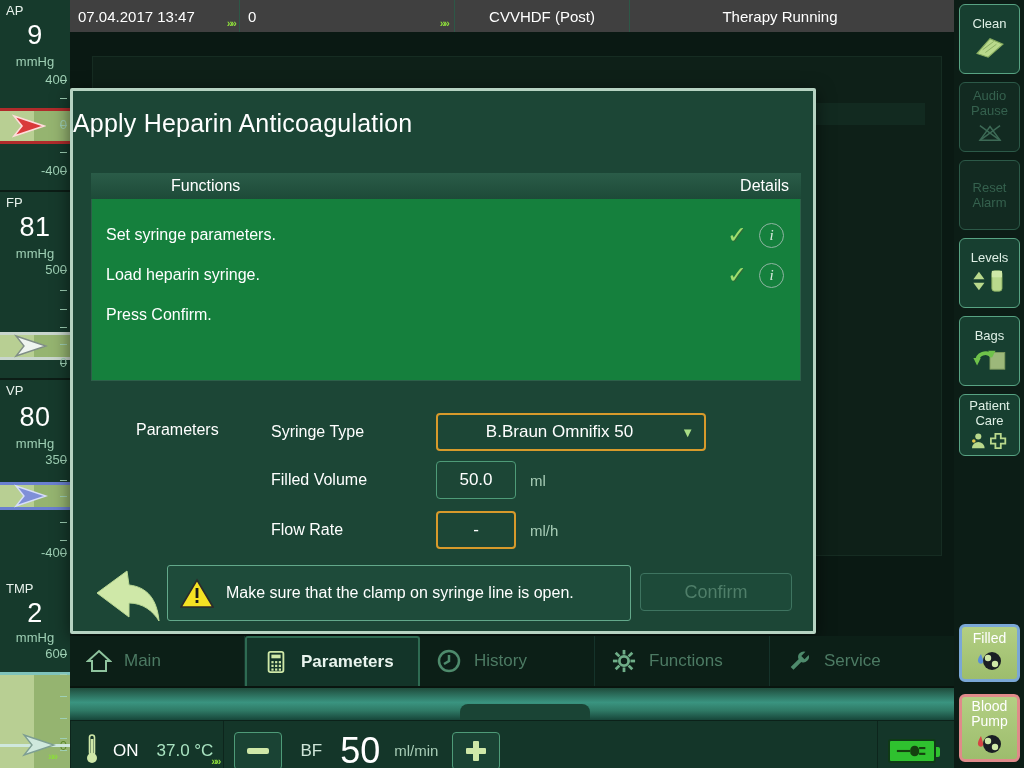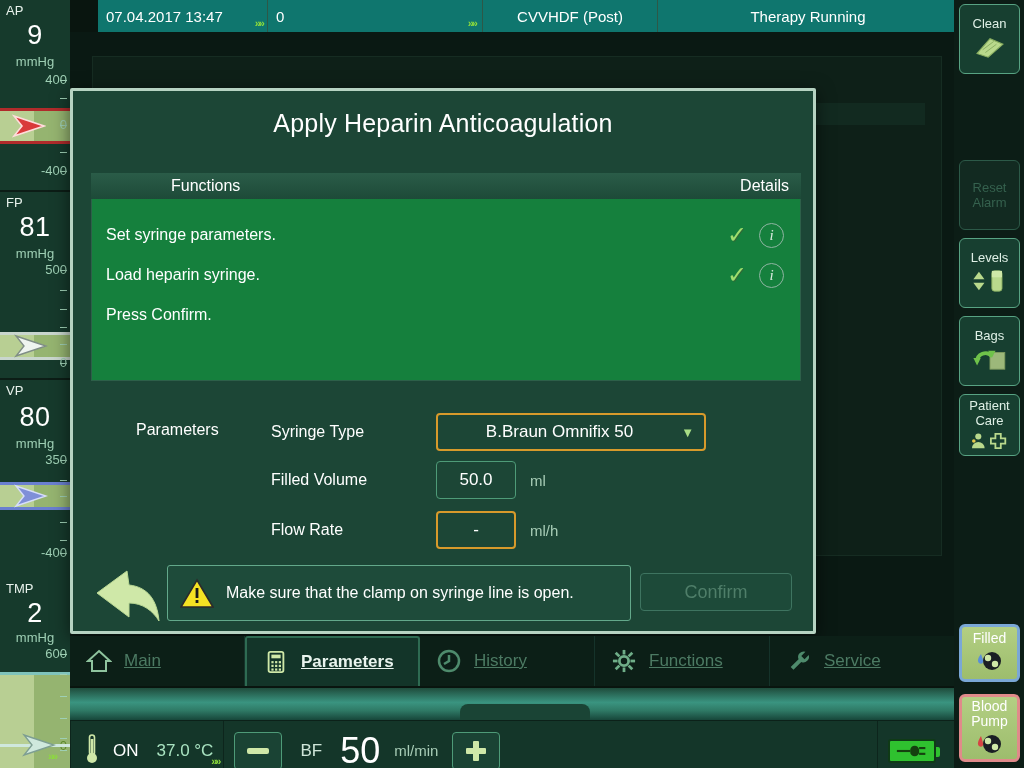--- a/index.html
+++ b/index.html
@@ -41,21 +41,21 @@
   .band.teal { border-top: 3px solid #7fc3bb; }
   .arrow-marker {
     position: absolute; width: 0; height: 0;
     border-top: 11px solid transparent; border-bottom: 11px solid transparent;
   }
   .chev { position: absolute; font-size: 11px; color: #8ddc3c; font-weight: bold; letter-spacing:-2px;}
 
   
   .topbar {
     position: absolute; left: 70px; top: 0; width: 884px; height: 32px;
-    background: #0f766e; display: flex; align-items: center; margin-left: 28px;
+    background: #404040; display: flex; align-items: center;
   }
   .topcell {
     height: 32px; display: flex; align-items: center;
     border-right: 1px solid #2d5847; color: #ffffff; font-size: 15px;
     padding: 0 8px; position: relative;
   }
   .topcell.c1 { width: 170px; }
   .topcell.c2 { width: 215px; }
   .topcell.c3 { width: 175px; justify-content: center; }
   .topcell.c4 { width: 300px; justify-content: center; border-right: none; }
@@ -88,21 +88,21 @@
     background: #1d2a14; border: 1px solid #6a5a22; border-radius: 3px;
   }
 
   
   .dialog {
     position: absolute; left: 137px; top: 88px; width: 746px; height: 546px;
     background: #1c4636; border: 3px solid #b6d3c2; border-radius: 2px;
     box-shadow: 0 4px 18px rgba(0,0,0,.55);
   }
   .dlg-title {
-    position: absolute; left: 0; top: 18px; width: 100%; text-align: center;
+    position: absolute; left: 0; top: 18px; width: 100%; 
     font-size: 25px; color: #ffffff; letter-spacing: .2px;
   }
   .act-head {
     position: absolute; left: 18px; top: 82px; width: 710px; height: 26px;
     background: linear-gradient(to bottom,#2a5c48,#1d4a38);
     display: flex; align-items: center;
   }
   .act-head .h-act { margin-left: 80px; color: #ffffff; font-size: 16px; }
   .act-head .h-det { margin-left: auto; margin-right: 12px; color: #ffffff; font-size: 16px; }
   .act-body {
@@ -159,21 +159,21 @@
   }
 
   
   .navbar {
     position: absolute; left: 70px; top: 636px; width: 884px; height: 50px;
     background: #0c1f17; display: flex; align-items: stretch;
   }
   .tab {
     width: 175px; display: flex; align-items: center; gap: 12px;
     border-right: 1px solid #15332a; padding-left: 16px;
-    color: #4c7a63; font-size: 17px; text-decoration: underline;
+    color: #4c7a63; font-size: 17px;
   }
   .tab.active {
     background: #133529; color: #e9f4ee; font-weight: bold;
     border: 2px solid #2e6b52; border-bottom: none; border-radius: 3px 3px 0 0;
   }
   .tab .ticon { width: 26px; height: 26px; display:flex; align-items:center; justify-content:center; }
 
   
   .gband {
     position: absolute; left: 70px; top: 688px; width: 884px; height: 32px;
@@ -531,20 +531,31 @@
         <svg viewBox="0 0 40 26" width="38" height="24">
           <polygon points="6,20 20,4 34,10 18,24" fill="#b9d98c" stroke="#87ad5f" stroke-width="1.2"></polygon>
           <g stroke="#87ad5f" stroke-width="1">
             <line x1="12" y1="16" x2="24" y2="7"></line>
               <line x1="15" y1="19" x2="27" y2="10"></line>
           </g>
         </svg>
       </span>
     </div>
 
+    <div class="rbtn disabled" style="top:82px;height:70px;">
+      <span style="white-space:pre-line;">Audio
+Pause</span>
+      <span class="ricon">
+        <svg viewBox="0 0 34 24" width="32" height="22">
+          <path d="M6 20 L17 5 L28 20 Z" fill="none" stroke="#3d6a56" stroke-width="1.6"></path>
+          <line x1="6" y1="4" x2="28" y2="20" stroke="#3d6a56" stroke-width="1.6"></line>
+          <line x1="28" y1="4" x2="6" y2="20" stroke="#3d6a56" stroke-width="1.6"></line>
+        </svg>
+      </span>
+    </div>
 
     <div class="rbtn disabled" style="top:160px;height:70px;">
       <span style="white-space:pre-line;">Reset
 Alarm</span>
     </div>
 
     <div class="rbtn" style="top:238px;height:70px;">
       <span>Levels</span>
       <span class="ricon">
         <svg viewBox="0 0 40 26" width="38" height="24">

